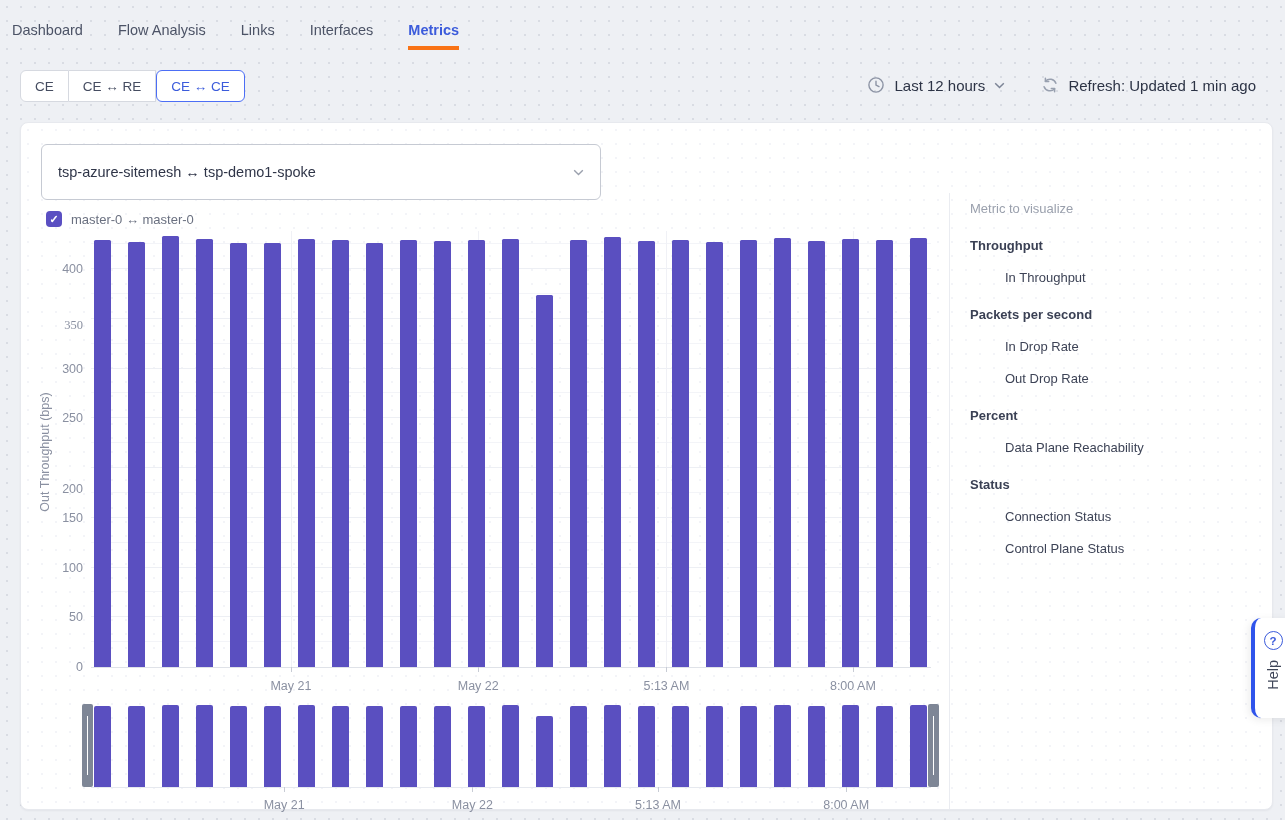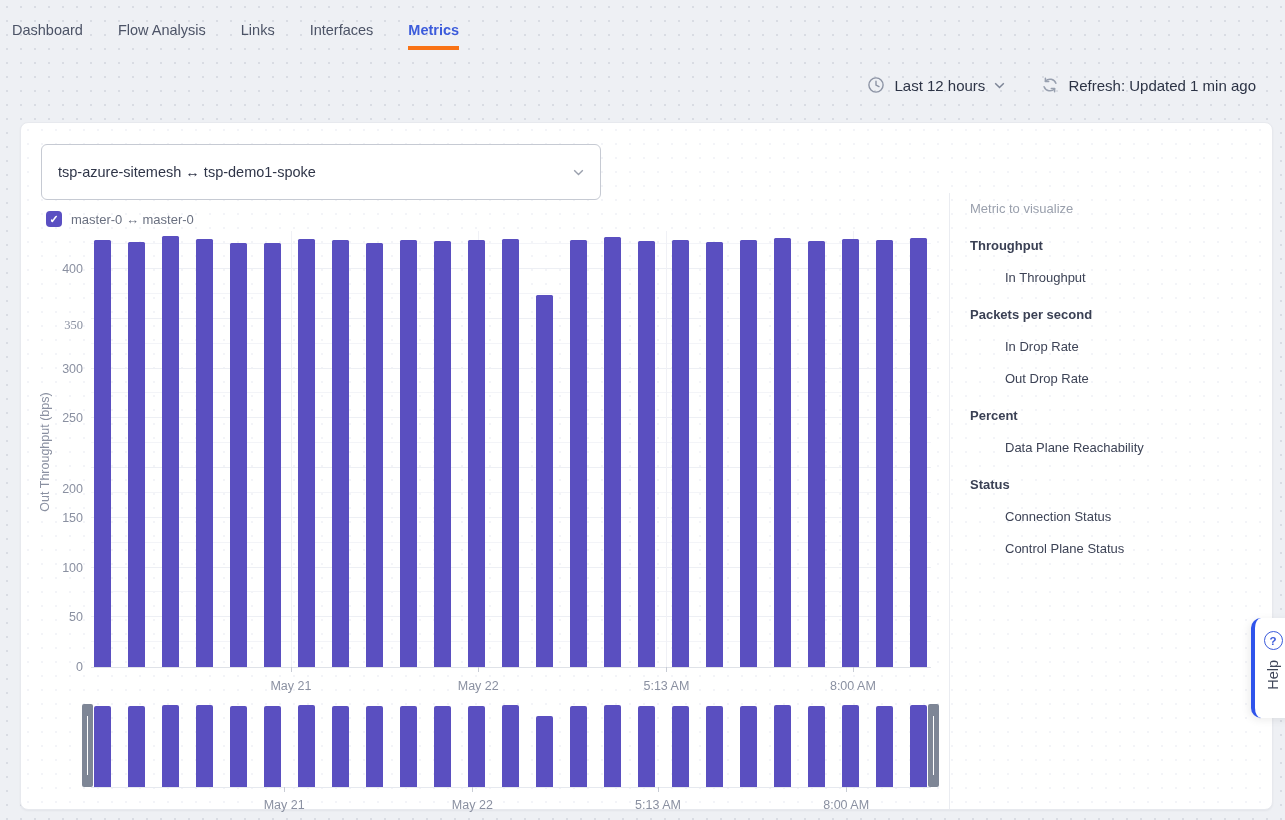--- a/index.html
+++ b/index.html
@@ -87,20 +87,25 @@
 <div class="page">
 
   <nav class="top-nav" id="top-nav">
       <div class="nav-item">Dashboard</div>
       <div class="nav-item">Flow Analysis</div>
       <div class="nav-item">Links</div>
       <div class="nav-item">Interfaces</div>
       <div class="nav-item active">Metrics</div>
     </nav>
 
+  <div class="seg-group" id="seg-group">
+      <div class="seg-btn first">CE</div>
+      <div class="seg-btn mid">CE ↔ RE</div>
+      <div class="seg-btn active">CE ↔ CE</div>
+    </div>
 
   <div class="toolbar-right">
     <div class="tr-group">
       <span>
         <svg width="18" height="18" viewBox="0 0 18 18" fill="none" stroke="#8d94a5" stroke-width="1.4">
           <circle cx="9" cy="9" r="7.1"></circle>
           <path d="M9 5.2V9l3 1.6" stroke-linecap="round"></path>
         </svg>
       </span>
       <span>Last 12 hours</span>

